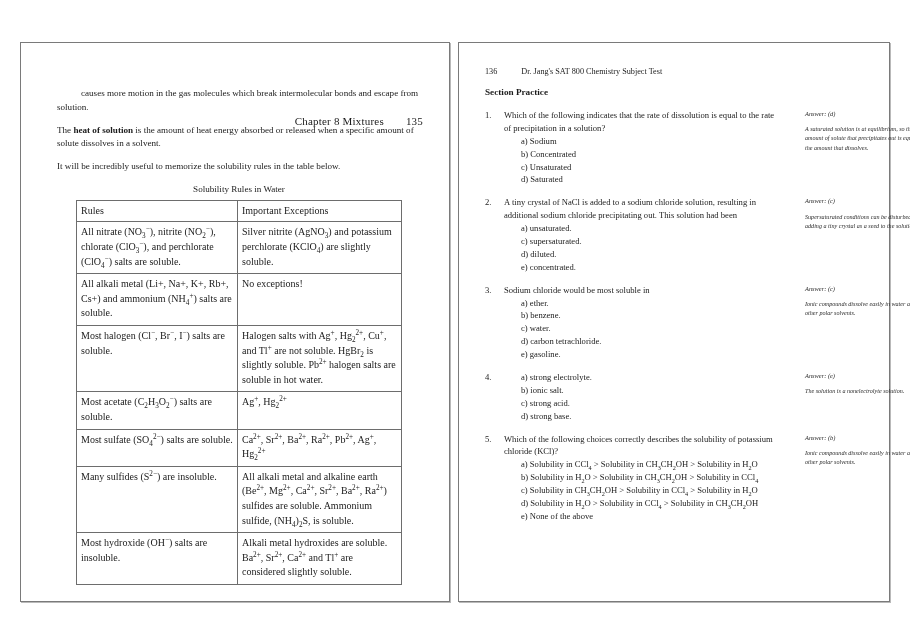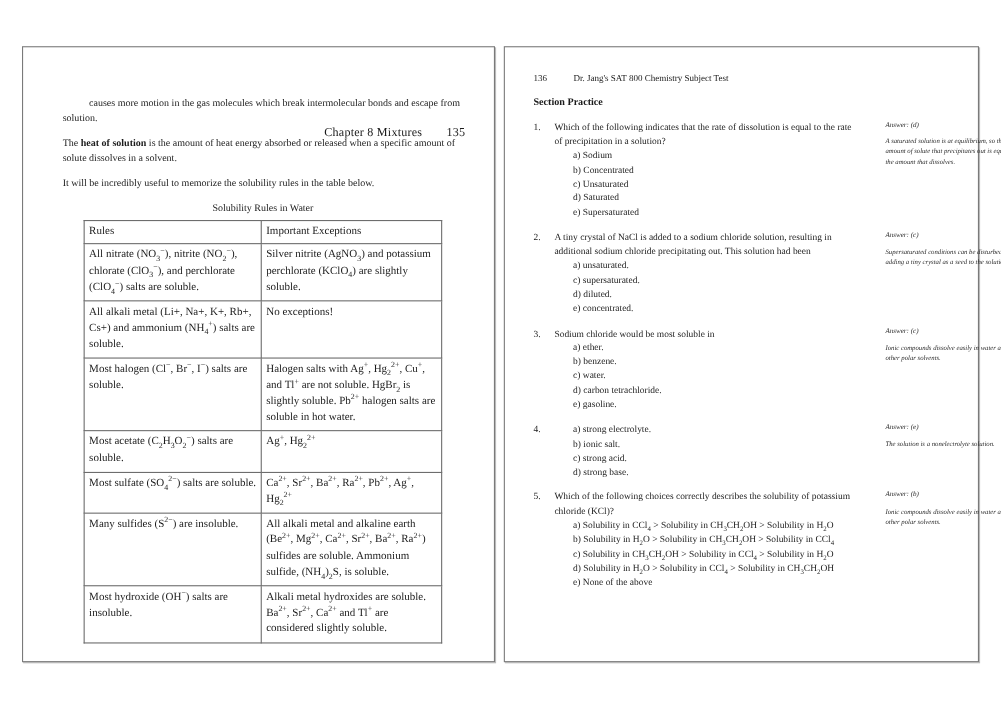--- a/index.html
+++ b/index.html
@@ -230,21 +230,20 @@
     <div class="q-list" id="questions">
         <div class="q">
           <div class="q-num">1.</div>
           <div class="q-main">
             <div class="q-stem">Which of the following indicates that the rate of dissolution is equal to the rate of precipitation in a solution?</div>
             <ul class="q-opts">
               <li>a) Sodium</li>
               <li>b) Concentrated</li>
               <li>c) Unsaturated</li>
               <li>d) Saturated</li>
-              <li>e) Supersaturated</li>
             </ul>
           </div>
           <div class="ans">
             <div class="ans-label">Answer: (d)</div>
             <div class="ans-expl">A saturated solution is at equilibrium, so the amount of solute that precipitates out is equal to the amount that dissolves.</div>
           </div>
         </div>
         <div class="q">
           <div class="q-num">2.</div>
           <div class="q-main">

